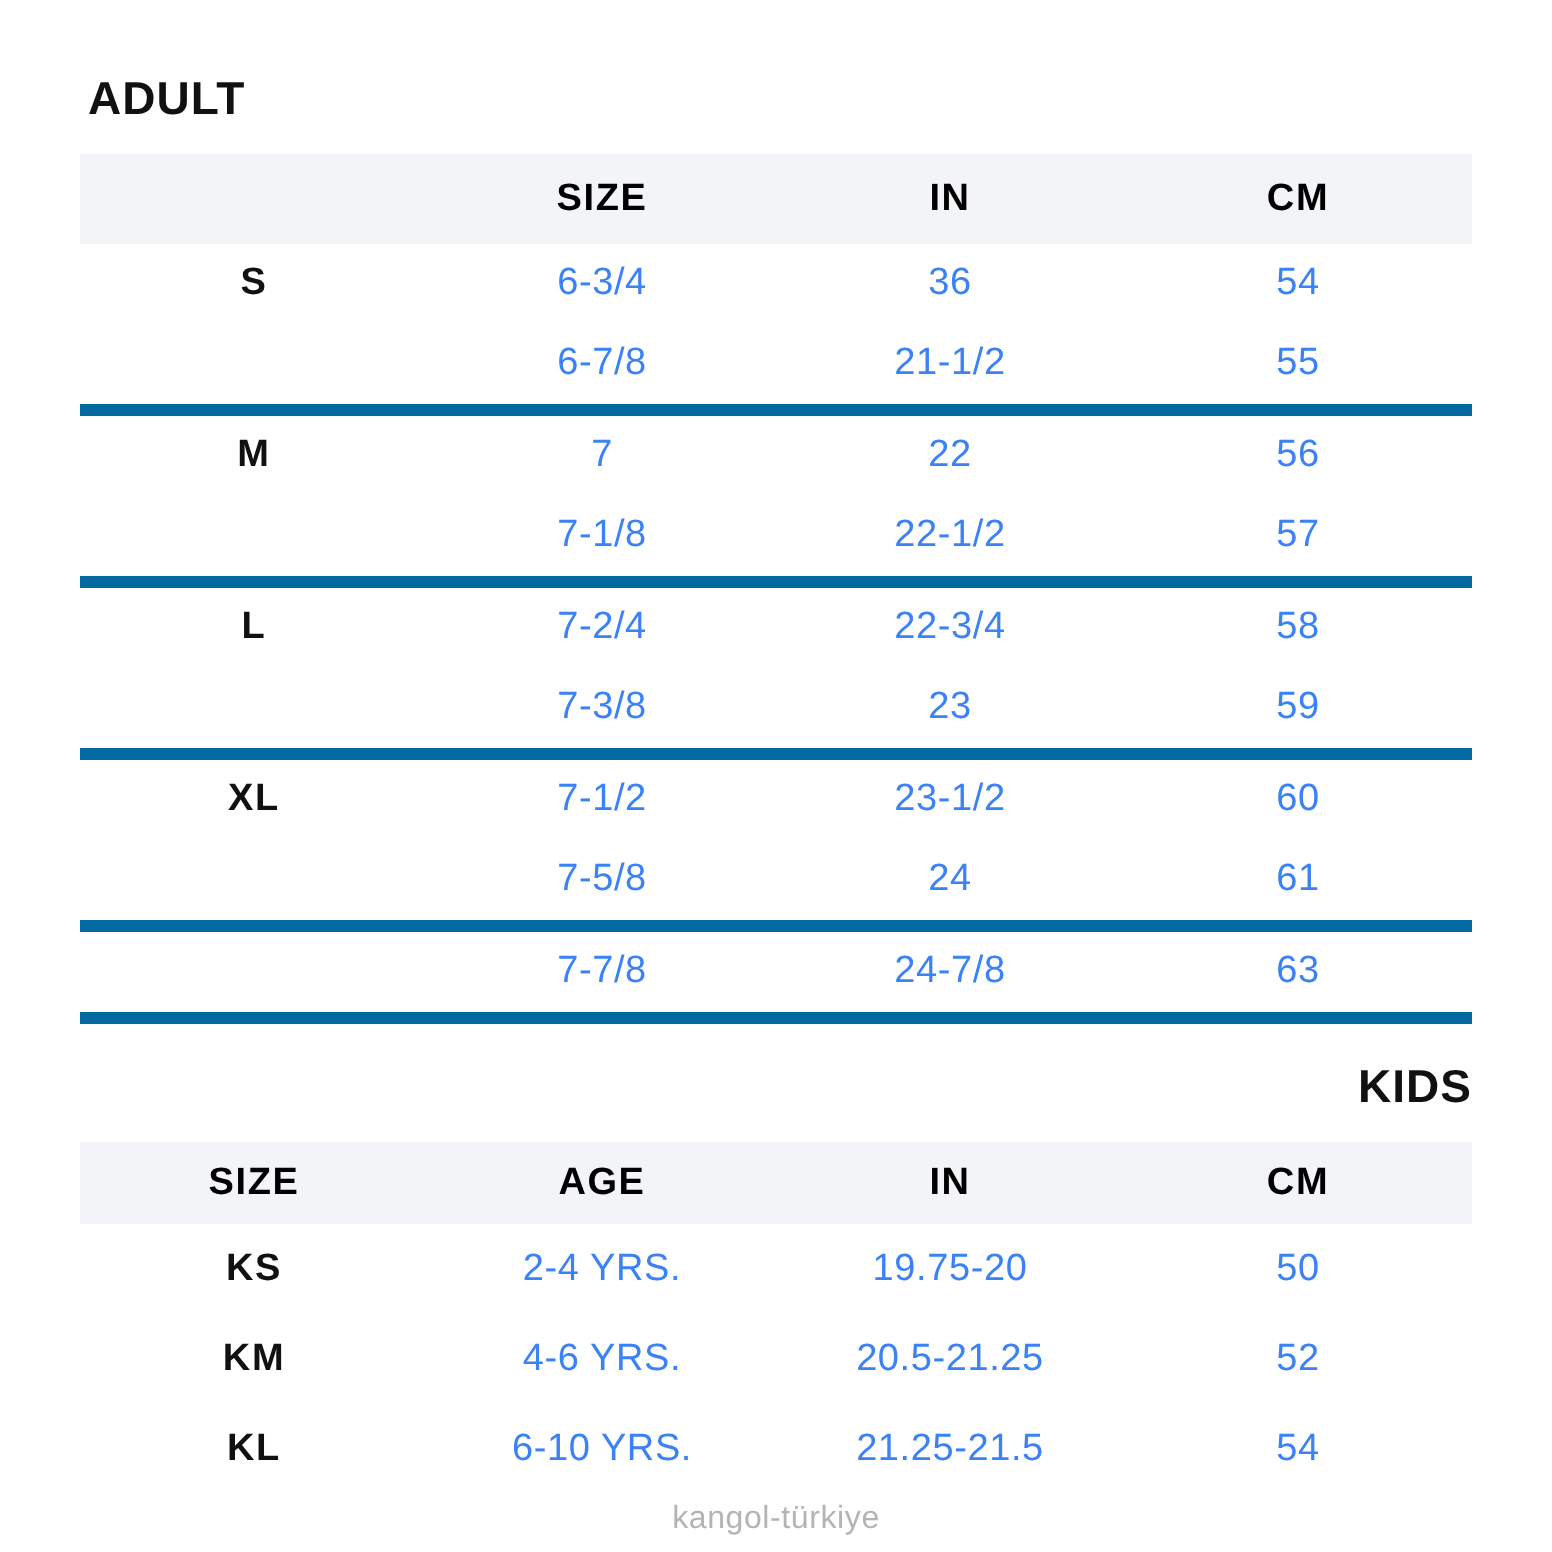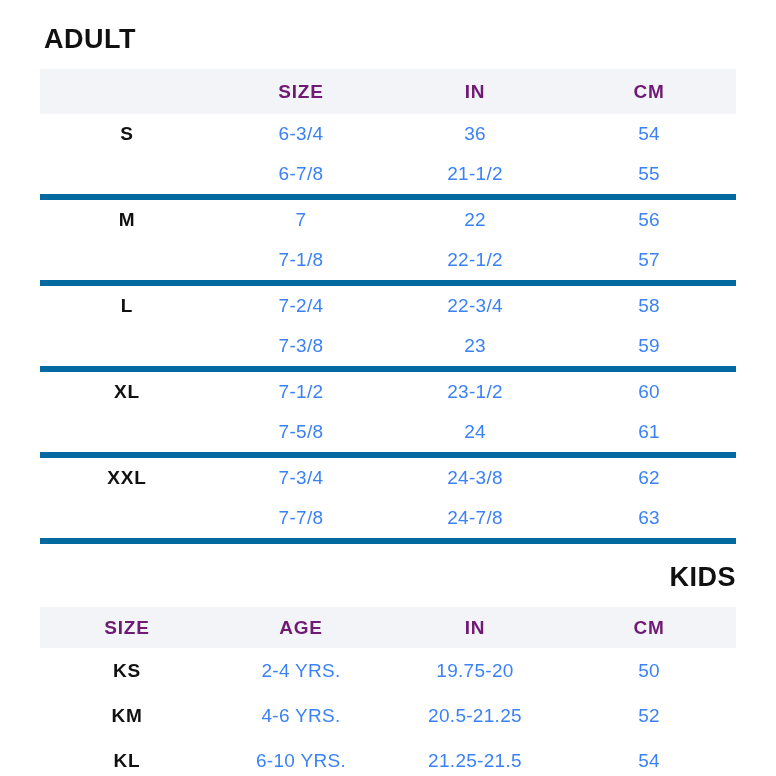--- a/index.html
+++ b/index.html
@@ -5,40 +5,40 @@
   html, body { margin: 0; padding: 0; }
   body {
     width: 776px; height: 776px; overflow: hidden;
     background: #ffffff;
     font-family: "Liberation Sans", sans-serif;
     color: #222222;
   }
   .page { padding: 24px 40px 0 40px; }
 
   .section-title {
-    font-size: 27px;
+    font-size: 23px;
     font-weight: 800;
     letter-spacing: 0.5px;
     color: #111111;
-    margin: 0 0 14px 4px;
+    margin: 12px 0 14px 4px;
   }
   .section-title.kids { margin-top: 18px; text-align: right; }
 
   table {
     width: 100%;
     border-collapse: collapse;
     table-layout: fixed;
   }
   thead th {
     background: #f2f4f8;
     height: 45px;
     font-size: 19px;
     font-weight: 700;
     letter-spacing: 0.8px;
-    color: #701a75;
+    color: #000000;
     text-align: center;
     vertical-align: middle;
     padding: 0;
   }
   .kids-table thead th { height: 41px; }
 
   tbody td {
     height: 40px;
     text-align: center;
     vertical-align: middle;
@@ -124,26 +124,20 @@
         <td>7-1/2</td>
         <td>23-1/2</td>
         <td>60</td>
       </tr>
       <tr class="divider">
         <td class="lbl"></td>
         <td>7-5/8</td>
         <td>24</td>
         <td>61</td>
       </tr>
-      <tr>
-        <td class="lbl">XXL</td>
-        <td>7-3/4</td>
-        <td>24-3/8</td>
-        <td>62</td>
-      </tr>
       <tr class="divider">
         <td class="lbl"></td>
         <td>7-7/8</td>
         <td>24-7/8</td>
         <td>63</td>
       </tr>
     </tbody>
   </table>
 
   <h2 class="section-title kids">KIDS</h2>

